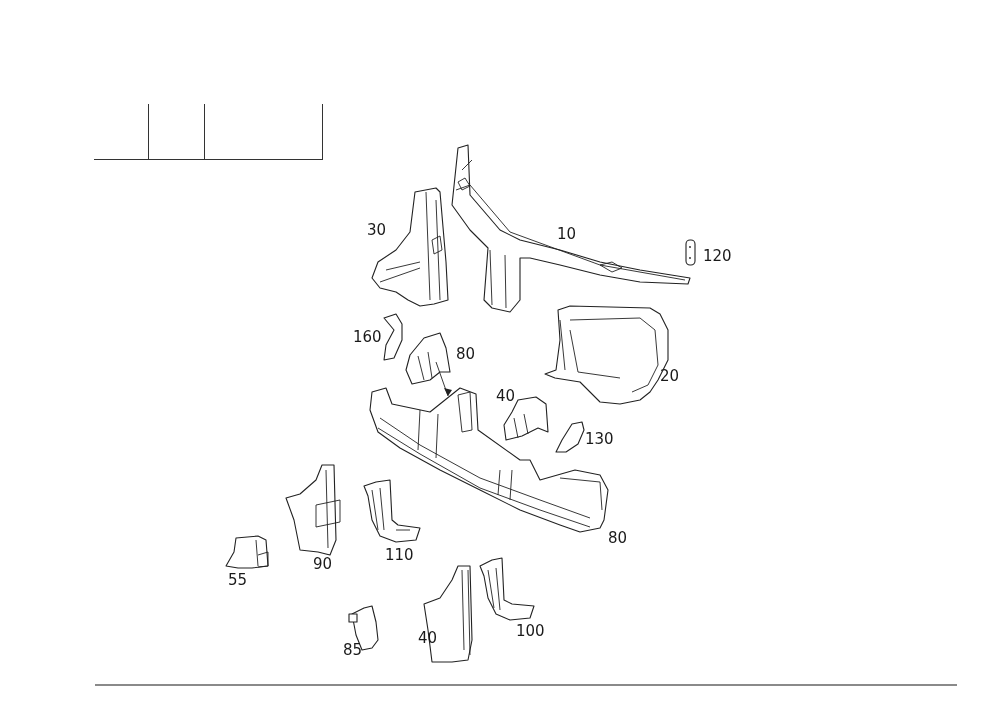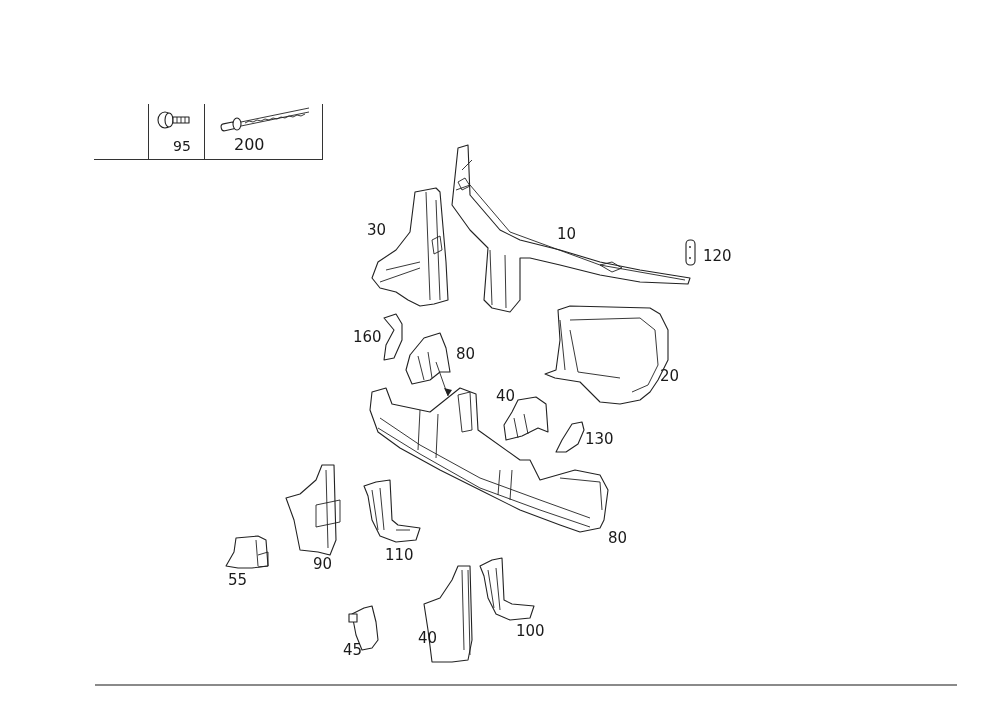--- a/index.html
+++ b/index.html
@@ -19,42 +19,21 @@
 </head>
 <body>
 
 <div class="hw-table">
   <div class="vline" style="left:54px"></div>
   <div class="vline" style="left:110px"></div>
   <div class="vline" style="left:228px"></div>
   <div class="hline"></div>
 
 
-  <div class="hw-cell" style="left:55px;width:55px">
-    <svg width="55" height="32">
-      <ellipse cx="16" cy="16" rx="7" ry="8" class="part"></ellipse>
-      <ellipse cx="20" cy="16" rx="4" ry="7" class="part"></ellipse>
-      <rect x="24" y="13" width="16" height="6" class="part"></rect>
-      <line x1="28" y1="13" x2="28" y2="19" class="part-line"></line>
-        <line x1="32" y1="13" x2="32" y2="19" class="part-line"></line>
-        <line x1="36" y1="13" x2="36" y2="19" class="part-line"></line>
-    </svg>
-    <span class="num" style="left:24px;top:34px;font-size:14px">95</span>
-  </div>
 
-  <div class="hw-cell" style="left:111px;width:117px">
-    <svg width="117" height="32">
-      <rect x="16" y="19" width="14" height="7" rx="3" class="part" transform="rotate(-12 23 22)"></rect>
-      <ellipse cx="32" cy="20" rx="4" ry="6" class="part"></ellipse>
-      <line x1="36" y1="18" x2="104" y2="4" class="part-line"></line>
-      <line x1="36" y1="22" x2="104" y2="8" class="part-line"></line>
-      <polyline points="40,19 44,17 48,18 52,16 56,17 60,15 64,16 68,14 72,15 76,13 80,14 84,12 88,13 92,11 96,12 100,10" class="part-line"></polyline>
-    </svg>
-    <span class="num" style="left:29px;top:31px">200</span>
-  </div>
 </div>
 
 <svg class="diagram" width="1000" height="707">
 
   <g>
     <path class="part" d="M458,148 L468,145 L470,195 L500,230 L520,240 L560,250 L600,262 L640,270 L690,278 L688,284 L640,282 L600,275 L560,265 L530,258 L520,258 L520,300 L510,312 L492,308 L484,300 L488,248 L470,230 L452,205 Z"></path>
     <path class="part-line" d="M462,170 L472,160 M456,190 L470,185 L510,232 L600,265 L685,280"></path>
     <path class="part-line" d="M490,250 L492,305 M505,255 L506,308"></path>
     <path class="part-line" d="M600,265 L612,262 L622,268 L612,272 Z"></path>
     <path class="part-line" d="M458,182 L465,178 L470,186 L462,190 Z"></path>
@@ -135,21 +114,21 @@
   <g>
     <path class="part" d="M480,566 L492,560 L502,558 L504,600 L512,604 L534,606 L530,618 L510,620 L496,614 L488,598 L484,576 Z"></path>
     <path class="part-line" d="M488,570 L494,608 M496,568 L500,610"></path>
   </g>
 </svg>
 
 <span class="callout" style="left:557px;top:227px">10</span>
 <span class="callout" style="left:660px;top:369px">20</span>
 <span class="callout" style="left:367px;top:223px">30</span>
 <span class="callout" style="left:418px;top:631px">40</span>
-<span class="callout" style="left:343px;top:643px">45</span>
+<span class="callout" style="left:343px;top:643px">85</span>
 <span class="callout" style="left:313px;top:557px">90</span>
 <span class="callout" style="left:228px;top:573px">55</span>
 <span class="callout" style="left:608px;top:531px">80</span>
 <span class="callout" style="left:496px;top:389px">40</span>
 <span class="callout" style="left:456px;top:347px">80</span>
 <span class="callout" style="left:516px;top:624px">100</span>
 <span class="callout" style="left:385px;top:548px">110</span>
 <span class="callout" style="left:703px;top:249px">120</span>
 <span class="callout" style="left:585px;top:432px">130</span>
 <span class="callout" style="left:353px;top:330px">160</span>

